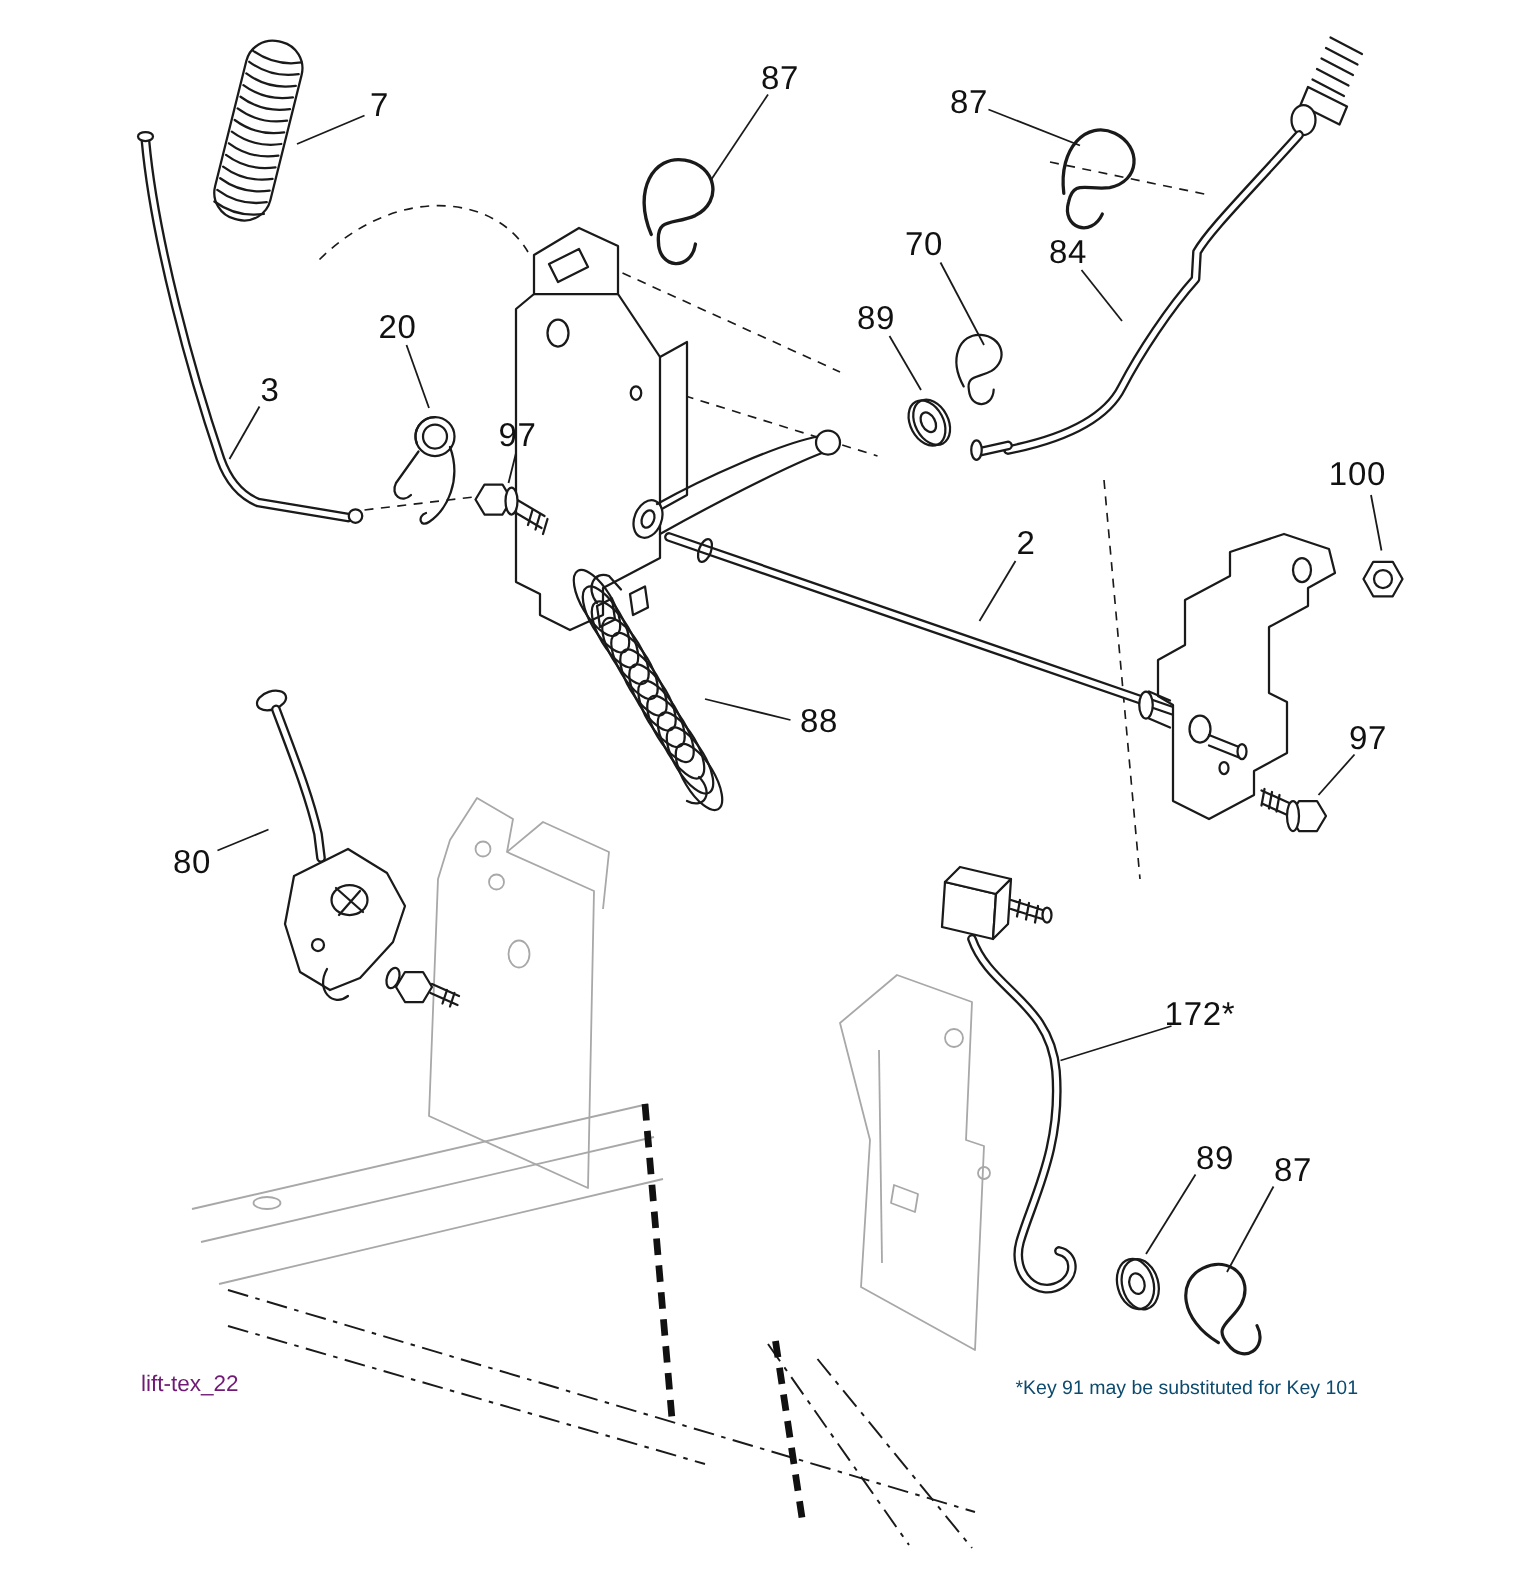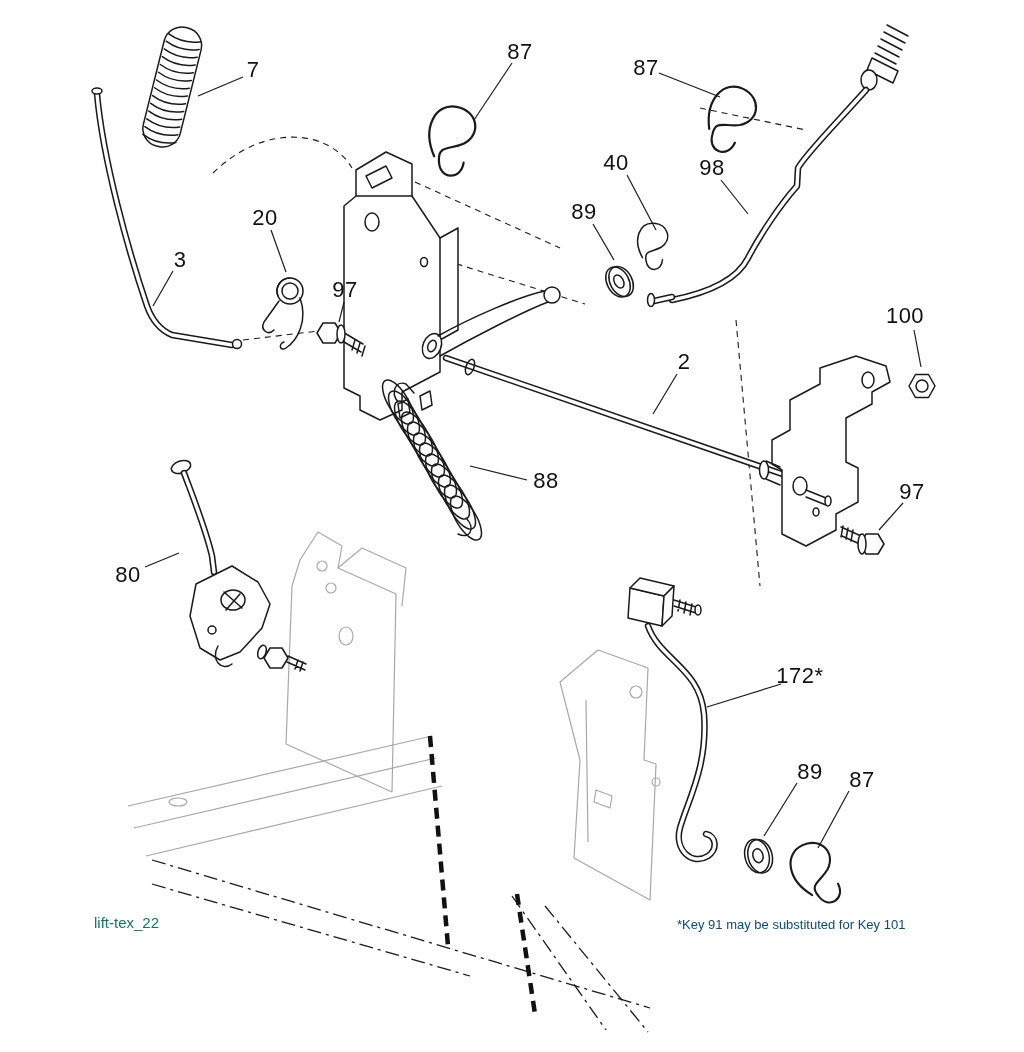--- a/index.html
+++ b/index.html
@@ -1,21 +1,21 @@
 <!DOCTYPE html>
 <html><head>
 <meta charset="utf-8">
 <style>
   html,body{margin:0;padding:0;background:#ffffff;}
   .stage{position:relative;width:1024px;height:1052px;background:#fff;overflow:hidden;
          font-family:"Liberation Sans",sans-serif;}
   .stage svg{position:absolute;left:0;top:0;}
   .plabel{position:absolute;transform:translate(-50%,-50%);font-size:22px;color:#111;
           letter-spacing:.5px;white-space:nowrap;}
-  .footer-code{position:absolute;left:94px;top:914px;font-size:15px;color:#0f766e;}
+  .footer-code{position:absolute;left:94px;top:914px;font-size:15px;color:#701a75;}
   .footnote{position:absolute;left:677px;top:917px;font-size:13px;color:#0c4a6e;}
   
   .ln{stroke:#1a1a1a;fill:none;stroke-width:1.5;stroke-linecap:round;stroke-linejoin:round;}
   .tube{stroke:#1a1a1a;fill:none;stroke-width:6.5;stroke-linecap:round;stroke-linejoin:round;}
   .tubecore{stroke:#ffffff;fill:none;stroke-width:3.4;stroke-linecap:round;stroke-linejoin:round;}
   .dash{stroke:#1a1a1a;fill:none;stroke-width:1.1;stroke-dasharray:6 5;}
   .dashdot{stroke:#1a1a1a;fill:none;stroke-width:1.3;stroke-dasharray:14 5 3 5;}
   .bar{stroke:#111;fill:none;stroke-width:4.5;stroke-dasharray:11 7;}
   .sketch{stroke:#a8a8a8;fill:none;stroke-width:1.2;stroke-linejoin:round;}
   .fillw{fill:#ffffff;}
@@ -230,22 +230,22 @@
     <line x1="145" y1="567" x2="179" y2="553"></line>
     <line x1="781" y1="684" x2="707" y2="707"></line>
     <line x1="797" y1="783" x2="764" y2="836"></line>
     <line x1="849" y1="791" x2="818" y2="848"></line>
   </g>
 </svg>
 
   <div class="plabel" style="left:253px;top:70px">7</div>
   <div class="plabel" style="left:520px;top:52px">87</div>
   <div class="plabel" style="left:646px;top:68px">87</div>
-  <div class="plabel" style="left:616px;top:163px">40</div>
-  <div class="plabel" style="left:712px;top:168px">98</div>
+  <div class="plabel" style="left:616px;top:163px">70</div>
+  <div class="plabel" style="left:712px;top:168px">84</div>
   <div class="plabel" style="left:584px;top:212px">89</div>
   <div class="plabel" style="left:265px;top:218px">20</div>
   <div class="plabel" style="left:180px;top:260px">3</div>
   <div class="plabel" style="left:345px;top:290px">97</div>
   <div class="plabel" style="left:905px;top:316px">100</div>
   <div class="plabel" style="left:684px;top:362px">2</div>
   <div class="plabel" style="left:546px;top:481px">88</div>
   <div class="plabel" style="left:912px;top:492px">97</div>
   <div class="plabel" style="left:128px;top:575px">80</div>
   <div class="plabel" style="left:800px;top:676px">172*</div>

